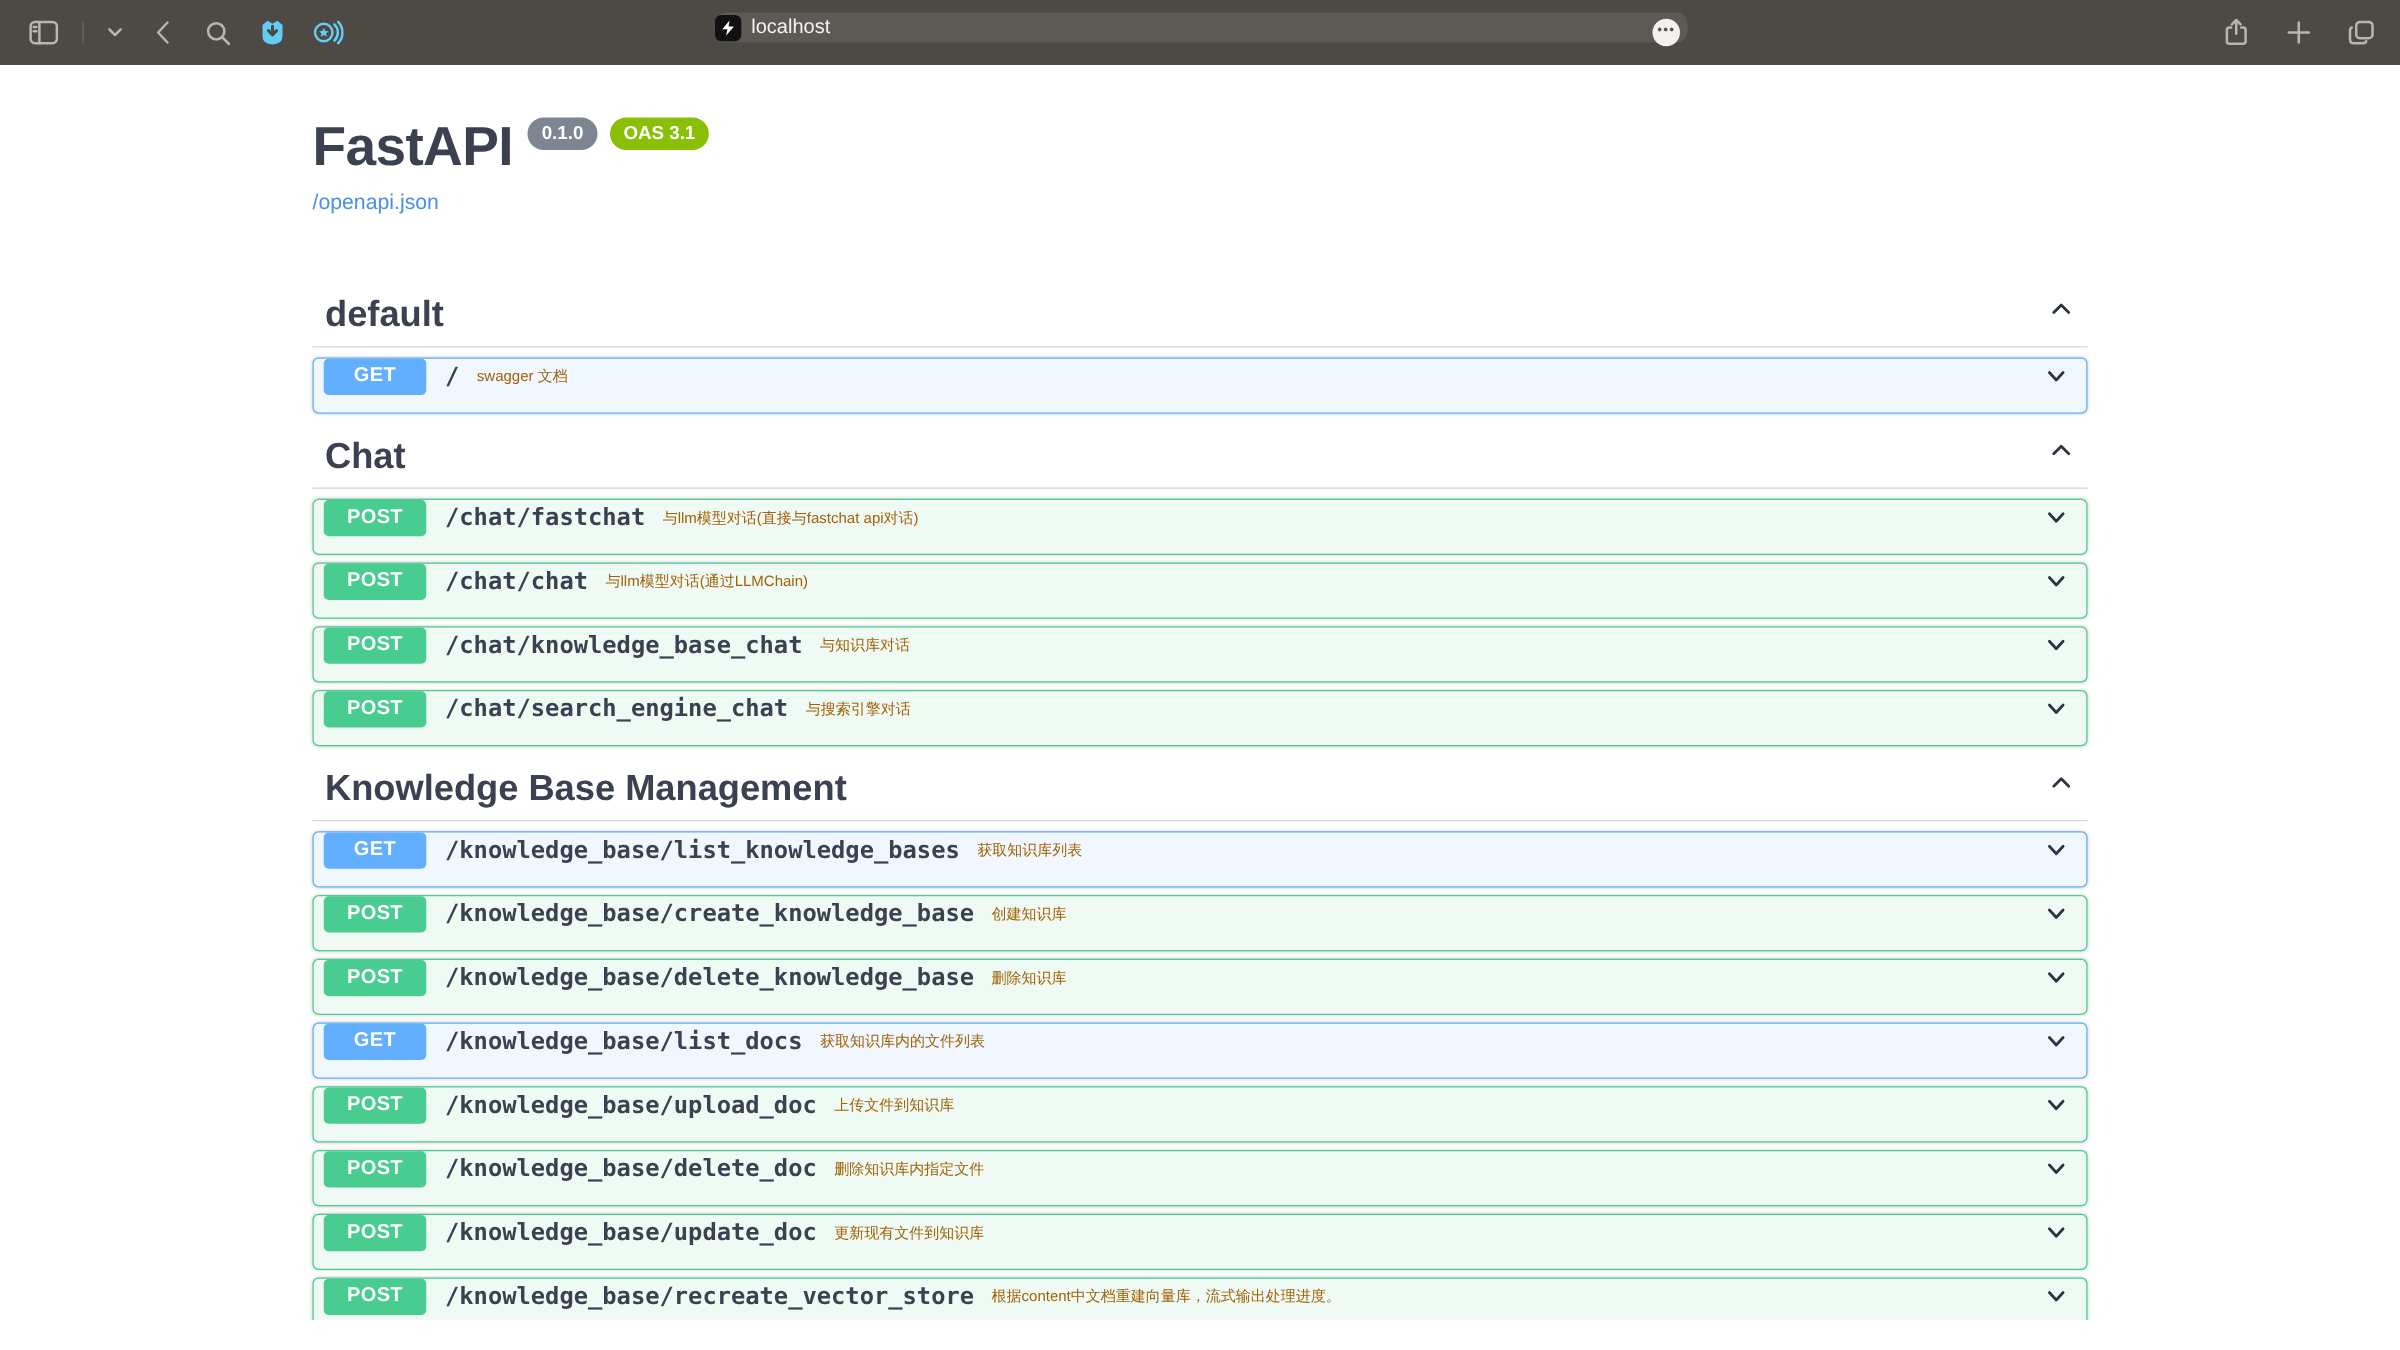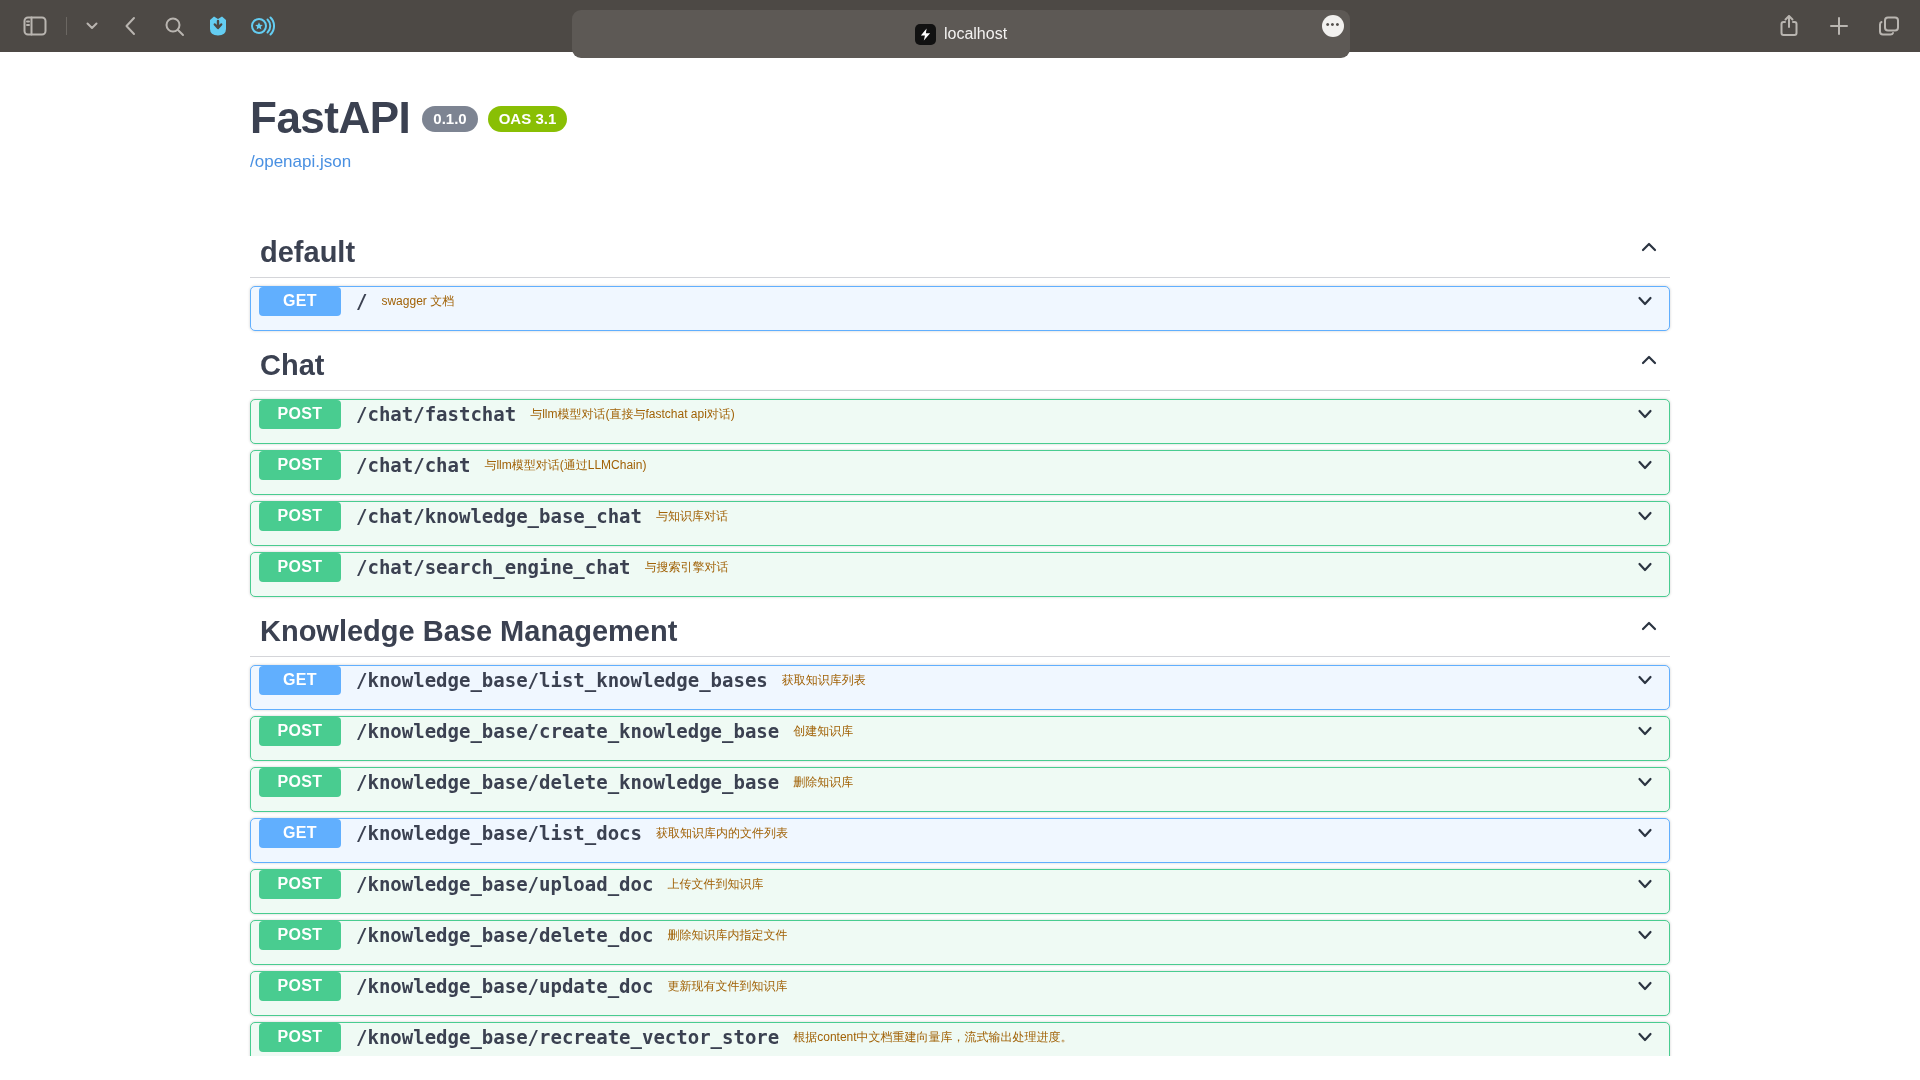--- a/index.html
+++ b/index.html
@@ -26,24 +26,24 @@
   }
   .tb-btn svg { display: block; }
   .tb-sep { width: 1px; height: 18px; background: #6b6762; margin: 0 2px; }
   .icon-stroke { stroke: #b9b5b0; fill: none; stroke-width: 2; stroke-linecap: round; stroke-linejoin: round; }
   .icon-cyan-fill { fill: #64cdf2; }
   .icon-cyan-stroke { stroke: #64cdf2; fill: none; stroke-width: 2; stroke-linecap: round; }
 
   .address-bar {
     position: absolute;
     left: 572px; top: 10px;
-    width: 778px; height: 48px;
+    width: 778px; height: 24px;
     background: #5d5955;
     border-radius: 9px;
-    display: flex; align-items: center; justify-content: center;
+    display: flex; align-items: center; 
     gap: 8px;
   }
   .favicon {
     width: 21px; height: 21px; border-radius: 5px;
     background: #111111;
     display: flex; align-items: center; justify-content: center;
     flex: 0 0 auto;
   }
   .address-text { color: #f4f3f2; font-size: 16px; }
   .reader-circle {
@@ -59,21 +59,21 @@
   
   .swagger-wrap { height: 1004px; overflow: hidden; background: #fff; }
   .swagger { width: 1420px; margin: 0 auto; padding-top: 42px; }
 
   .info { margin-bottom: 56px; }
   .info-title-row { display: flex; align-items: flex-start; gap: 12px; }
   .api-title {
     font-size: 44px; font-weight: 700; color: #3b4151; line-height: 1.1;
     letter-spacing: -0.5px;
   }
-  .badges { display: flex; gap: 10px; margin-top: 12px; }
+  .badges { display: flex; gap: 10px; margin-top: 0; }
   .badge-pill {
     color: #ffffff; font-size: 15px; font-weight: 700;
     padding: 4px 11px; border-radius: 14px; line-height: 1.2;
   }
   .badge-version { background: #7d8492; }
   .badge-oas { background: #89bf04; }
   .spec-link { display: inline-block; margin-top: 10px; font-size: 17px; color: #4990e2; text-decoration: none; }
 
   .api-section { margin-bottom: 10px; }
   .section-header {

